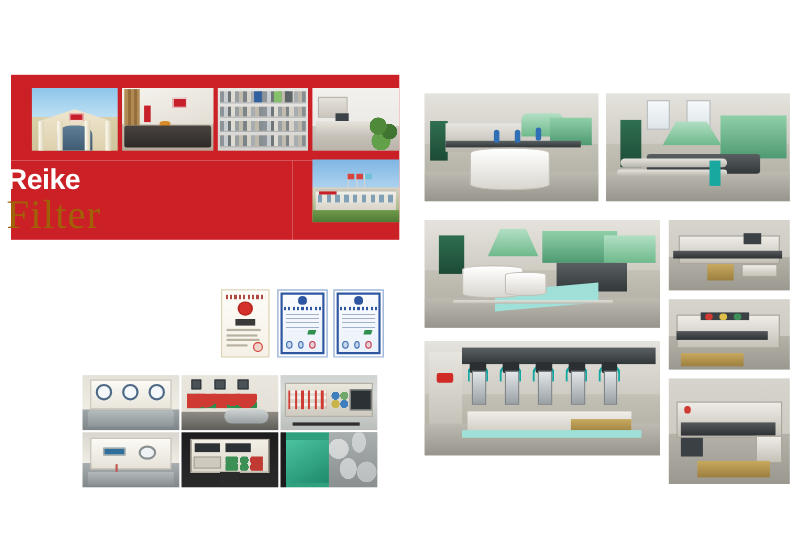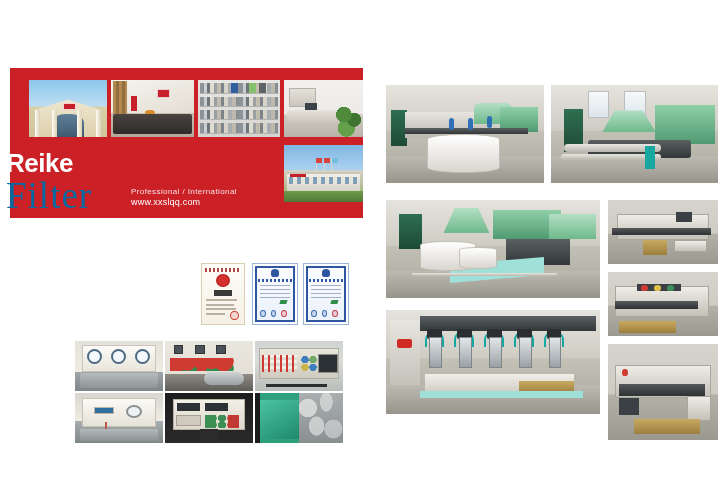--- a/index.html
+++ b/index.html
@@ -128,21 +128,21 @@
   
   .logo-wrap { position:absolute; left:6px; top:150px; z-index:6; }
   .logo-reike {
     font-family:"Liberation Sans", sans-serif;
     font-weight:bold; font-size:26px; line-height:26px;
     color:#ffffff; letter-spacing:-0.5px;
   }
   .logo-filter {
     font-family:"Liberation Serif", serif;
     font-weight:normal; font-size:37px; line-height:38px;
-    color:#0369a1; letter-spacing:1px; margin-top:1px;
+    color:#a16207; letter-spacing:1px; margin-top:1px;
   }
   .tagline {
     position:absolute; left:131px; top:186px; z-index:6;
     color:#f4dfe0; font-size:8px; line-height:11px; letter-spacing:0.4px;
   }
   .tagline .url { color:#ffffff; font-size:9px; letter-spacing:0.2px; }
 
   
   .certs { position:absolute; left:201px; top:263px; width:148px; height:62px; }
   .cert { position:absolute; top:0; height:62px; }
@@ -451,24 +451,20 @@
     <div class="redsign"></div>
     <div class="win"></div>
     <div class="grass"></div>
   </div>
 
   <div class="logo-wrap">
     <div class="logo-reike">Reike</div>
     <div class="logo-filter">Filter</div>
   </div>
 
-  <div class="tagline">
-    <div>Professional  /  International</div>
-    <div class="url">www.xxslqq.com</div>
-  </div>
 
   <div class="certs">
     <div class="cert cert-license">
       <div class="hdr"></div>
       <div class="seal"></div>
       <div class="bar"></div>
       <div class="ln" style="top:58%; width:74%;"></div>
       <div class="ln" style="top:66%; width:66%;"></div>
       <div class="ln" style="top:74%; width:70%;"></div>
       <div class="ln" style="top:82%; width:44%;"></div>

